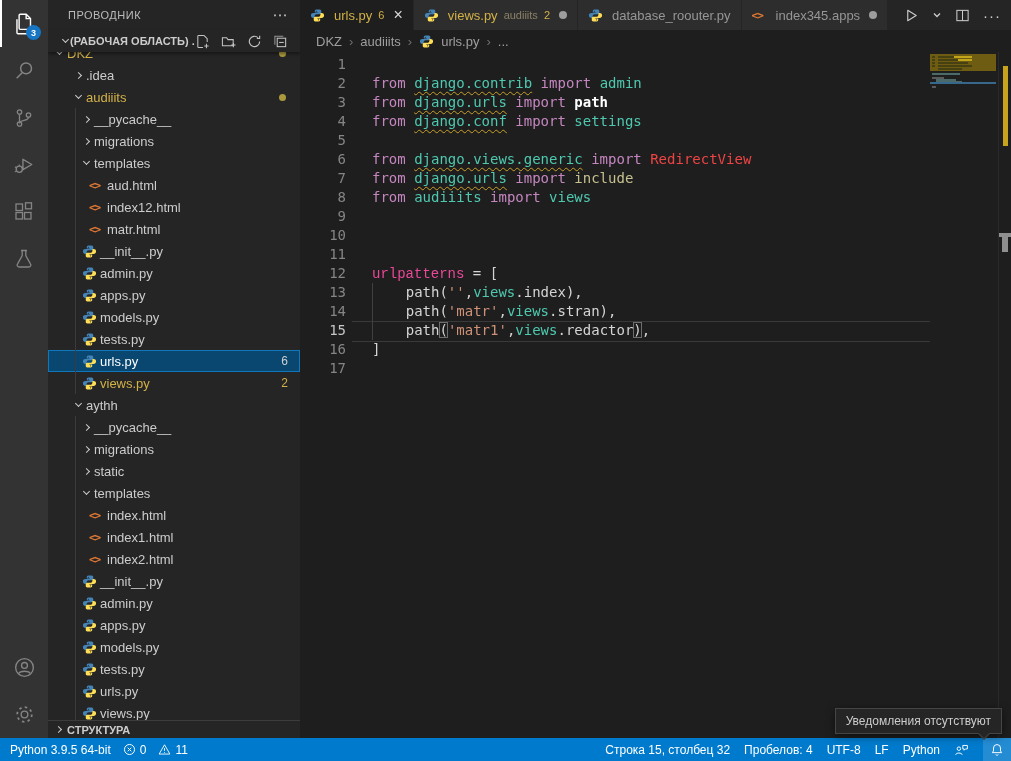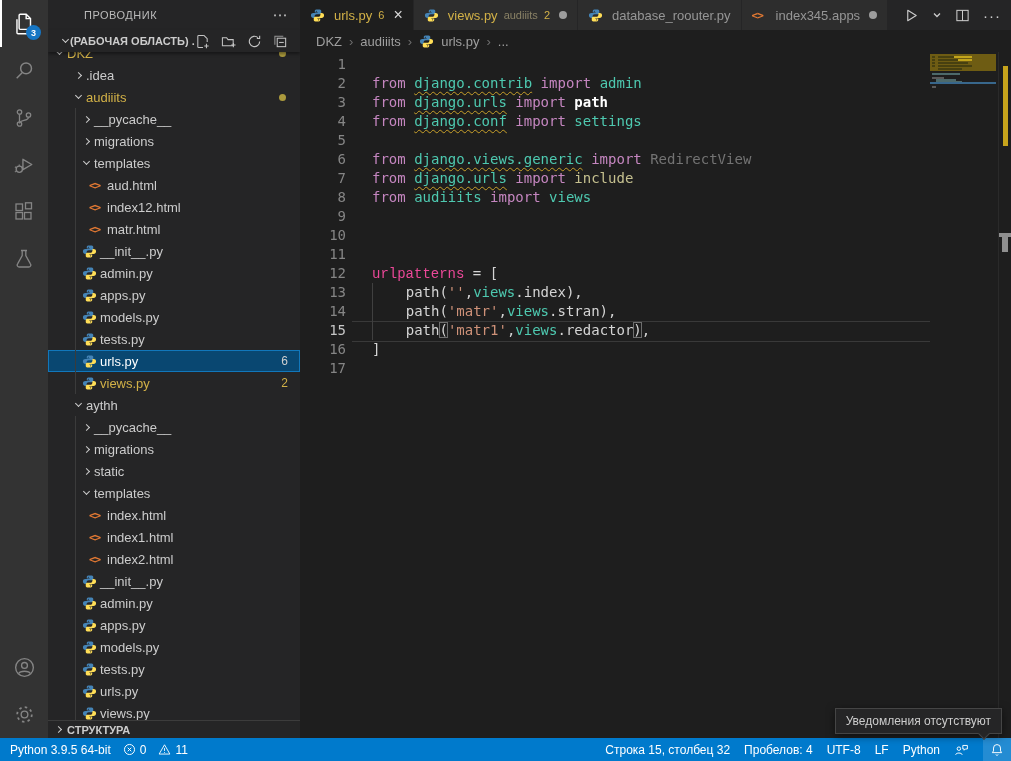--- a/index.html
+++ b/index.html
@@ -10,21 +10,21 @@
 
   
   .activitybar { width:48px; background:#333333; display:flex; flex-direction:column; align-items:center; flex-shrink:0; }
   .ab-item { width:48px; height:47px; display:flex; align-items:center; justify-content:center; position:relative; color:#858585; cursor:pointer; }
   .ab-item.active { color:#ffffff; box-shadow: inset 2px 0 0 #ffffff; }
   .ab-badge { position:absolute; right:7px; bottom:7px; min-width:15px; height:15px; border-radius:50%; background:#1676C4; color:#fff; font-size:9px; display:flex; align-items:center; justify-content:center; font-weight:bold; }
   .ab-bottom { margin-top:auto; }
 
   
   .sidebar { width:252px; background:#252526; position:relative; overflow:hidden; flex-shrink:0; }
-  .sb-title { height:30px; display:flex; align-items:center; padding:0 12px 0 36px; font-size:11px; color:#bbbbbb; letter-spacing:.5px; }
+  .sb-title { height:30px; display:flex; align-items:center; padding:0 12px 0 20px; font-size:11px; color:#bbbbbb; letter-spacing:.5px; }
   .sb-title .more { margin-left:auto; color:#cccccc; font-size:15px; cursor:pointer; }
   .ws-header { height:22px; display:flex; align-items:center; font-size:11px; font-weight:bold; color:#cccccc; padding-left:15px; position:relative; z-index:3; background:#252526; box-shadow:0 2px 3px rgba(0,0,0,.4); }
   .ws-header .ws-label { margin-left:2px; white-space:nowrap; overflow:hidden; }
   .ws-actions { margin-left:auto; display:flex; gap:11px; padding-right:12px; }
   .ws-actions svg { cursor:pointer; }
   .chev { width:5px; height:5px; border-right:1px solid #cccccc; border-bottom:1px solid #cccccc; display:inline-block; flex-shrink:0; }
   .chev.closed { transform:rotate(-45deg); }
   .chev.open { transform:rotate(45deg); margin-top:-3px; }
 
   .tree { position:absolute; top:52px; bottom:18px; left:0; right:0; overflow:hidden; }
@@ -62,21 +62,21 @@
   .bc-item { display:flex; align-items:center; gap:4px; cursor:pointer; }
 
   .codearea { flex:1; position:relative; background:#1e1e1e; overflow:hidden; font-family:"DejaVu Sans Mono",monospace; font-size:14px; line-height:19px; }
   .codelines { position:absolute; top:3px; left:0; right:81px; }
   .cl { height:19px; display:flex; white-space:pre; position:relative; }
   .cl .ln { width:46px; text-align:right; color:#858585; flex-shrink:0; }
   .cl.cur .ln { color:#c6c6c6; }
   .cl .lc { padding-left:26px; position:relative; z-index:1; }
   .cl.cur::before { content:""; position:absolute; left:52px; width:578px; top:0; height:19px; border-top:1px solid #393939; border-bottom:1px solid #393939; }
   .k { color:#C586C0; } .m { color:#4EC9B0; } .w { color:#D4D4D4; } .s { color:#CE9178; }
-  .v { color:#ec4899;font-family:Liberation Mono, monospace; } .pw { color:#ffffff; font-weight:bold; } .m2 { color:#737373; } .inc { color:#c5c08f; }
+  .v { color:#ec4899;font-family:Liberation Mono, monospace; } .pw { color:#ffffff; font-weight:bold; } .m2 { color:#ef4444; } .inc { color:#c5c08f; }
   .sq { text-decoration:underline; text-decoration-style:wavy; text-decoration-color:#c8a02a; text-decoration-thickness:1px; text-underline-offset:3px; }
   .bx { outline:1px solid #6e6e6e; outline-offset:-1px; }
   .code-iguide { position:absolute; left:72px; top:231px; width:1px; height:57px; background:#404040; }
 
   
   .minimap { position:absolute; top:0; right:13px; width:68px; bottom:0; cursor:pointer; }
   .mm-warn { position:absolute; top:2px; left:0; width:66px; height:17px; background:#6e5c13; }
   .mm-warn i { position:absolute; display:block; background:#474010; height:2px; }
   .mm-bright { position:absolute; background:#c3a51c; height:2px; }
   .mm-mark { position:absolute; height:2px; background:#4d6a6b; }

